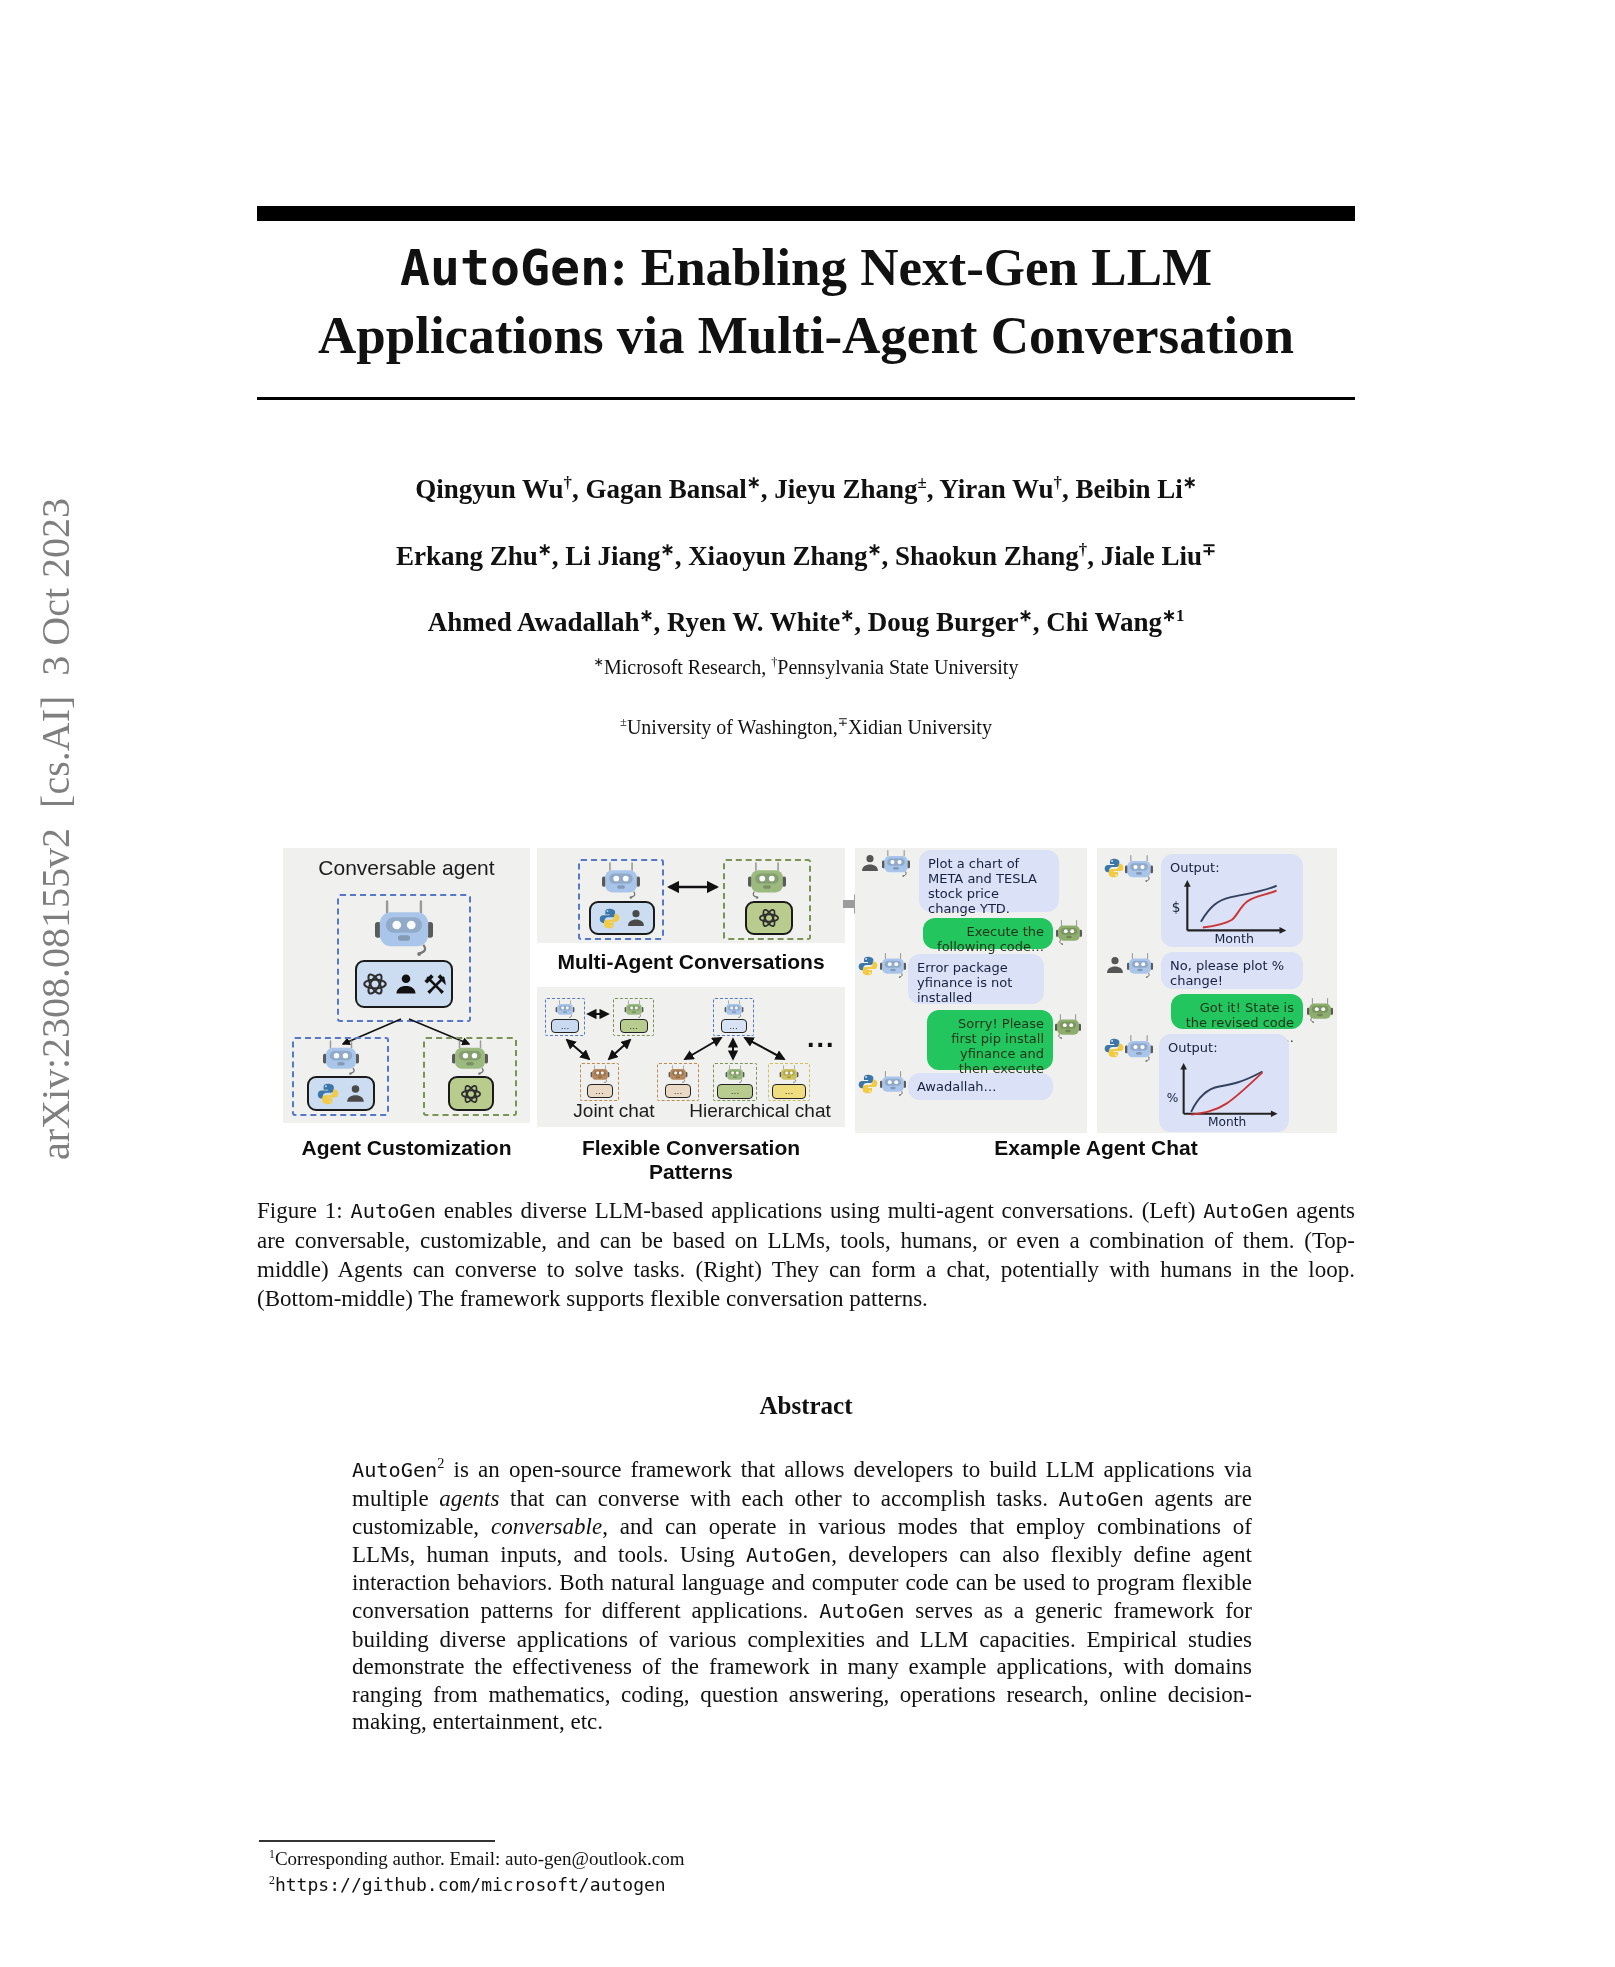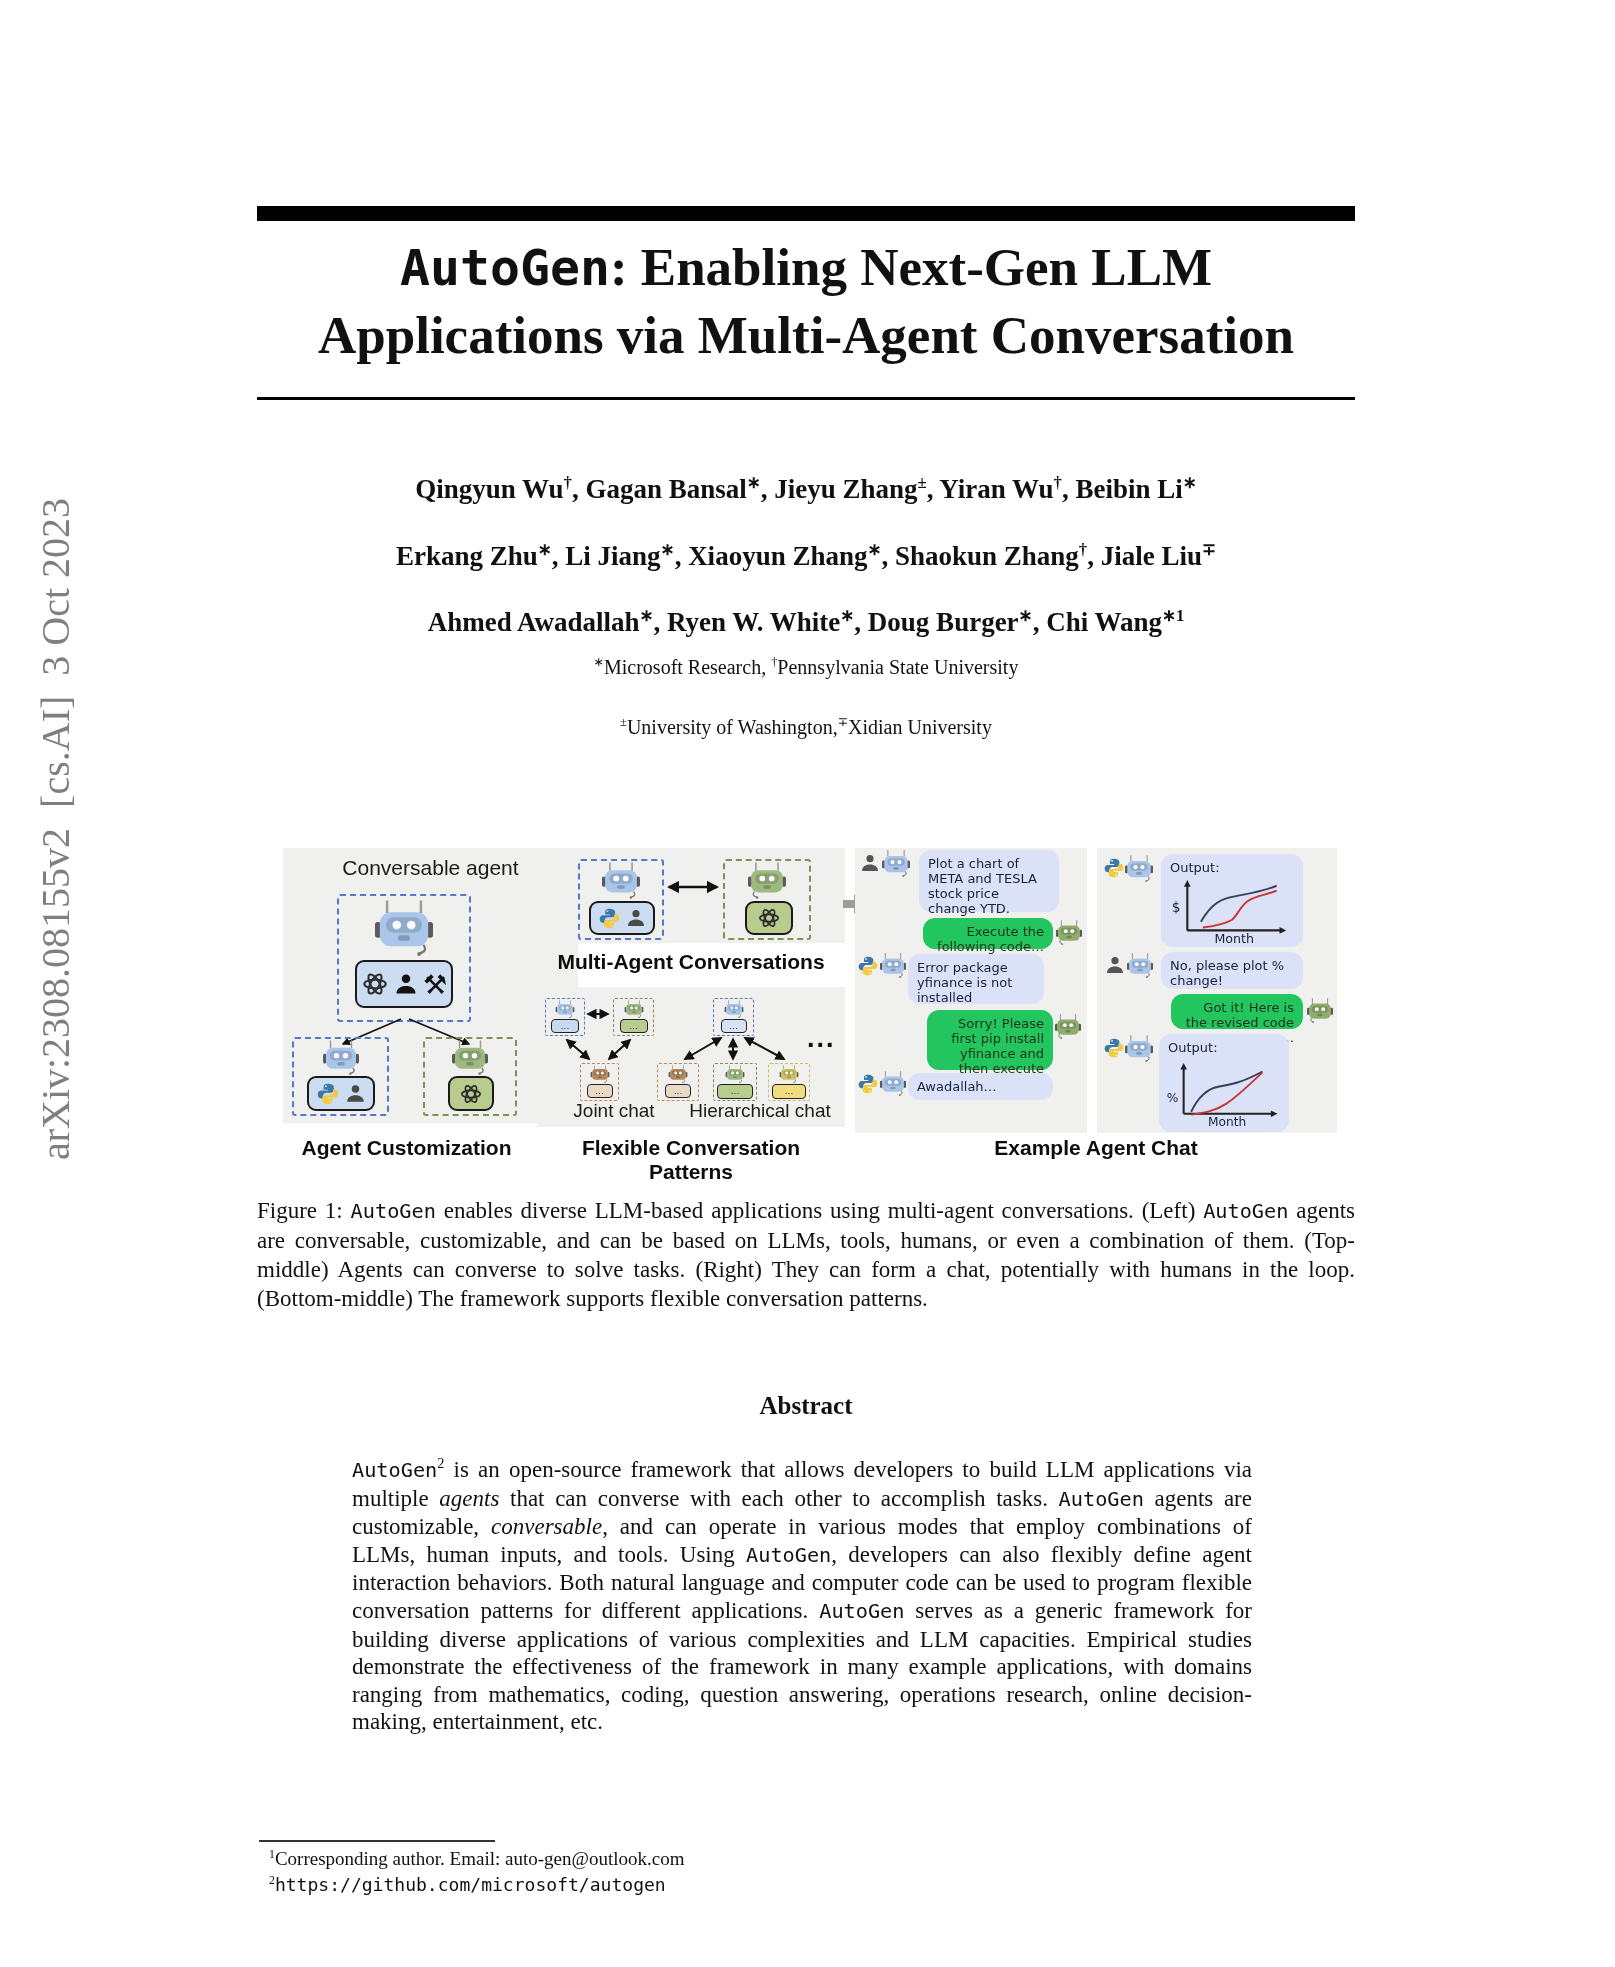--- a/index.html
+++ b/index.html
@@ -108,21 +108,21 @@
   <h1 class="title" style="top:238px;"><span class="code">AutoGen</span><span>: Enabling Next-Gen LLM</span></h1>
   <h1 class="title" style="top:306px;">Applications via Multi-Agent Conversation</h1>
   <div class="title-rule"></div>
 
   <div class="author-line" style="top:474px;"><span>Qingyun Wu</span><sup>†</sup><span>, Gagan Bansal</span><sup>∗</sup><span>, Jieyu Zhang</span><sup>±</sup><span>, Yiran Wu</span><sup>†</sup><span>, Beibin Li</span><sup>∗</sup></div>
   <div class="author-line" style="top:541px;"><span>Erkang Zhu</span><sup>∗</sup><span>, Li Jiang</span><sup>∗</sup><span>, Xiaoyun Zhang</span><sup>∗</sup><span>, Shaokun Zhang</span><sup>†</sup><span>, Jiale Liu</span><sup>∓</sup></div>
   <div class="author-line" style="top:607px;"><span>Ahmed Awadallah</span><sup>∗</sup><span>, Ryen W. White</span><sup>∗</sup><span>, Doug Burger</span><sup>∗</sup><span>, Chi Wang</span><sup>∗1</sup></div>
   <div class="affil-line" style="top:656px;"><sup>∗</sup><span>Microsoft Research, </span><sup>†</sup><span>Pennsylvania State University</span></div>
   <div class="affil-line" style="top:716px;"><sup>±</sup><span>University of Washington,</span><sup>∓</sup><span>Xidian University</span></div>
 
-  <div class="panel" style="left:283px;top:848px;width:247px;height:275px;padding-left:48px;">
+  <div class="panel" style="left:283px;top:848px;width:247px;height:275px;">
     <div class="p-header">Conversable agent</div>
     <div class="dash-box" style="left:54px;top:46px;width:130px;height:124px;">
       <svg class="ic abs" style="left:36px;top:4px;" width="58" height="56" color="#a9c6ea">
           <use href="#sym-robot"></use>
         </svg>
       <div class="badge" style="left:16px;top:64px;width:94px;height:44px;">
         <svg class="ic" width="28" height="28" color="#2d2d2d">
             <use href="#sym-knot"></use>
           </svg>
         <svg class="ic" width="24" height="24" color="#111">
@@ -312,21 +312,21 @@
     </div>
 
     <svg class="av ic" style="left:8px;top:107px;" width="20" height="20" color="#555">
         <use href="#sym-person"></use>
       </svg>
     <svg class="av ic" style="left:30px;top:105px;" width="26" height="25" color="#a9c6ea">
         <use href="#sym-robot"></use>
       </svg>
     <div class="bubble" style="left:64px;top:104px;width:142px;height:37px;">No, please plot % change!</div>
 
-    <div class="bubble green" style="left:74px;top:146px;width:132px;height:35px;">Got it! Here is the revised code …</div>
+    <div class="bubble green" style="left:74px;top:146px;width:132px;height:35px;">Got it! State is the revised code …</div>
     <svg class="av ic flip" style="left:210px;top:150px;" width="26" height="25" color="#8fae6e">
         <use href="#sym-robot"></use>
       </svg>
 
     <svg class="av ic" style="left:6px;top:189px;" width="22" height="22">
         <use href="#sym-python"></use>
       </svg>
     <svg class="av ic" style="left:28px;top:187px;" width="28" height="27" color="#a9c6ea">
         <use href="#sym-robot"></use>
       </svg>

